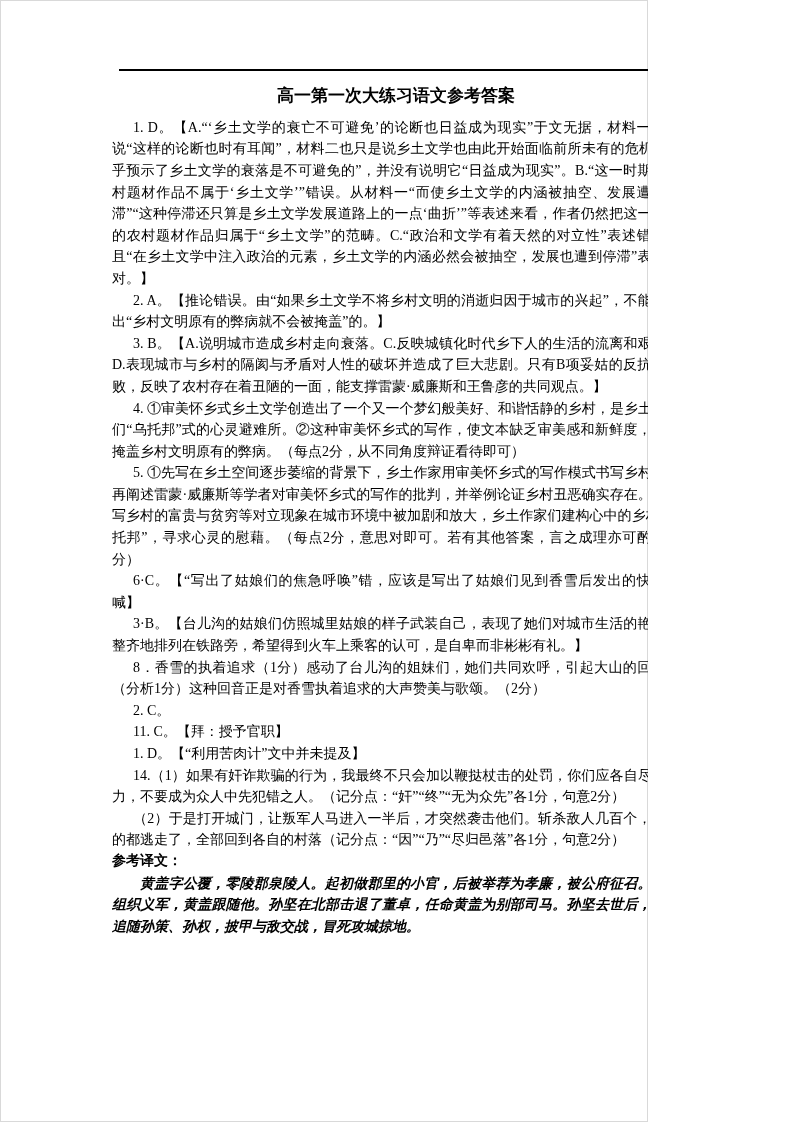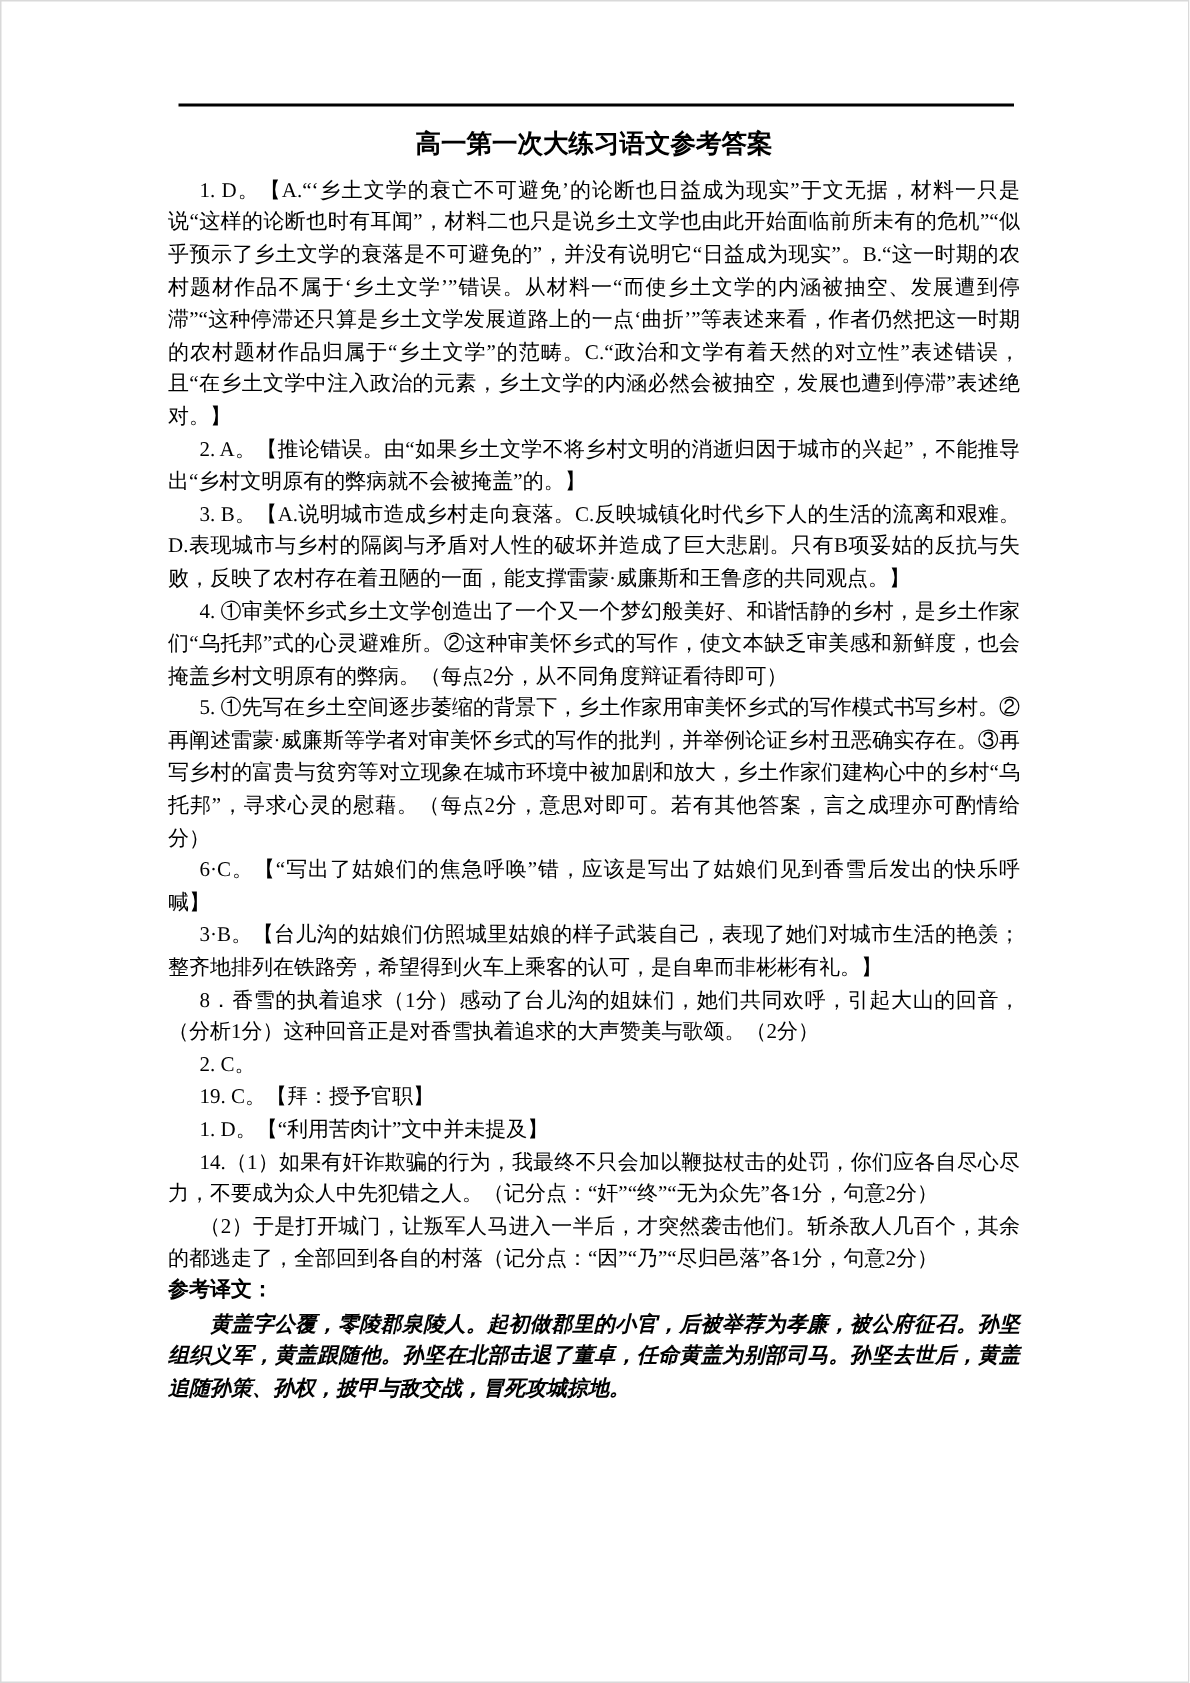--- a/index.html
+++ b/index.html
@@ -2,21 +2,21 @@
 <html><head>
 <meta charset="utf-8">
 <style>
   html, body {
     margin: 0;
     padding: 0;
     background: #ffffff;
   }
   .page {
     position: relative;
-    width: 793px;
+    width: 648px;
     height: 1122px;
     background: #ffffff;
     box-sizing: border-box;
     box-shadow: inset 0 0 0 1px #d9d9d9;
     overflow: hidden;
     font-family: "Liberation Serif", "DejaVu Serif", serif;
     color: #000000;
   }
   .header-rule {
     position: absolute;
@@ -68,21 +68,21 @@
 
     <p class="para">1. D。【A.“‘乡土文学的衰亡不可避免’的论断也日益成为现实”于文无据，材料一只是说“这样的论断也时有耳闻”，材料二也只是说乡土文学也由此开始面临前所未有的危机”“似乎预示了乡土文学的衰落是不可避免的”，并没有说明它“日益成为现实”。B.“这一时期的农村题材作品不属于‘乡土文学’”错误。从材料一“而使乡土文学的内涵被抽空、发展遭到停滞”“这种停滞还只算是乡土文学发展道路上的一点‘曲折’”等表述来看，作者仍然把这一时期的农村题材作品归属于“乡土文学”的范畴。C.“政治和文学有着天然的对立性”表述错误，且“在乡土文学中注入政治的元素，乡土文学的内涵必然会被抽空，发展也遭到停滞”表述绝对。】</p>
     <p class="para">2. A。【推论错误。由“如果乡土文学不将乡村文明的消逝归因于城市的兴起”，不能推导出“乡村文明原有的弊病就不会被掩盖”的。】</p>
     <p class="para">3. B。【A.说明城市造成乡村走向衰落。C.反映城镇化时代乡下人的生活的流离和艰难。D.表现城市与乡村的隔阂与矛盾对人性的破坏并造成了巨大悲剧。只有B项妥姑的反抗与失败，反映了农村存在着丑陋的一面，能支撑雷蒙·威廉斯和王鲁彦的共同观点。】</p>
     <p class="para">4. ①审美怀乡式乡土文学创造出了一个又一个梦幻般美好、和谐恬静的乡村，是乡土作家们“乌托邦”式的心灵避难所。②这种审美怀乡式的写作，使文本缺乏审美感和新鲜度，也会掩盖乡村文明原有的弊病。（每点2分，从不同角度辩证看待即可）</p>
     <p class="para">5. ①先写在乡土空间逐步萎缩的背景下，乡土作家用审美怀乡式的写作模式书写乡村。②再阐述雷蒙·威廉斯等学者对审美怀乡式的写作的批判，并举例论证乡村丑恶确实存在。③再写乡村的富贵与贫穷等对立现象在城市环境中被加剧和放大，乡土作家们建构心中的乡村“乌托邦”，寻求心灵的慰藉。（每点2分，意思对即可。若有其他答案，言之成理亦可酌情给分）</p>
     <p class="para">6·C。【“写出了姑娘们的焦急呼唤”错，应该是写出了姑娘们见到香雪后发出的快乐呼喊】</p>
     <p class="para">3·B。【台儿沟的姑娘们仿照城里姑娘的样子武装自己，表现了她们对城市生活的艳羡；整齐地排列在铁路旁，希望得到火车上乘客的认可，是自卑而非彬彬有礼。】</p>
     <p class="para">8．香雪的执着追求（1分）感动了台儿沟的姐妹们，她们共同欢呼，引起大山的回音，（分析1分）这种回音正是对香雪执着追求的大声赞美与歌颂。（2分）</p>
     <p class="para">2. C。</p>
-    <p class="para">19. C。【拜：授予官职】</p>
+    <p class="para">11. C。【拜：授予官职】</p>
     <p class="para">1. D。【“利用苦肉计”文中并未提及】</p>
     <p class="para">14.（1）如果有奸诈欺骗的行为，我最终不只会加以鞭挞杖击的处罚，你们应各自尽心尽力，不要成为众人中先犯错之人。（记分点：“奸”“终”“无为众先”各1分，句意2分）</p>
     <p class="para">（2）于是打开城门，让叛军人马进入一半后，才突然袭击他们。斩杀敌人几百个，其余的都逃走了，全部回到各自的村落（记分点：“因”“乃”“尽归邑落”各1分，句意2分）</p>
 
     <p class="para ref-heading">参考译文：</p>
     <p class="para trans">黄盖字公覆，零陵郡泉陵人。起初做郡里的小官，后被举荐为孝廉，被公府征召。孙坚组织义军，黄盖跟随他。孙坚在北部击退了董卓，任命黄盖为别部司马。孙坚去世后，黄盖追随孙策、孙权，披甲与敌交战，冒死攻城掠地。</p>
   </div>
 </div>
 
 </body></html>

